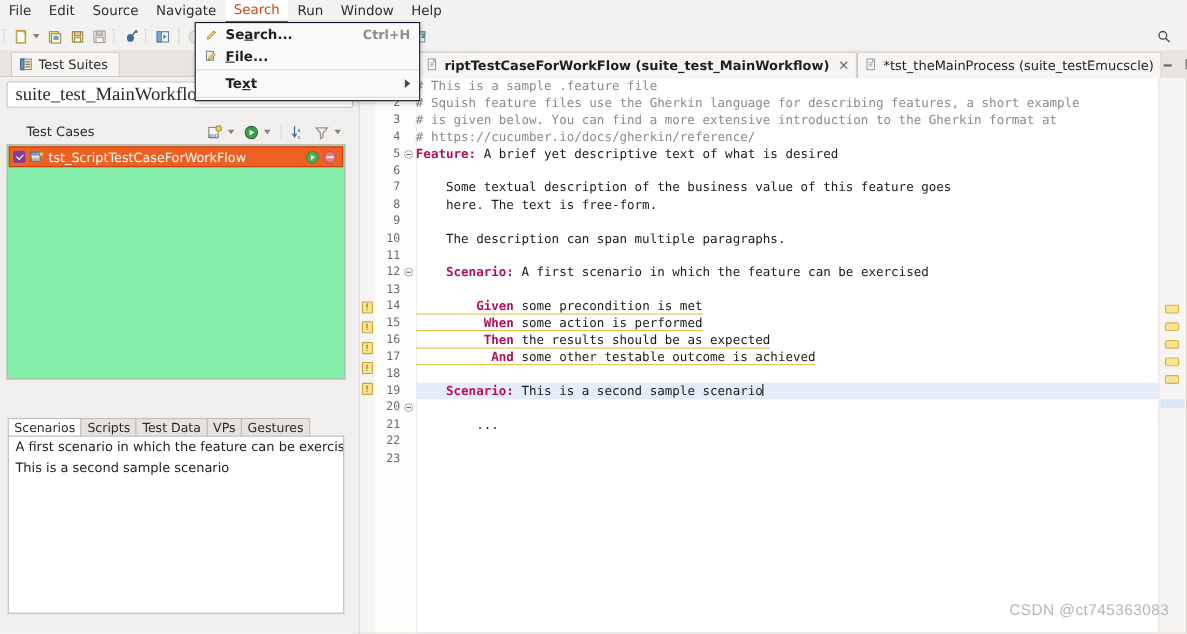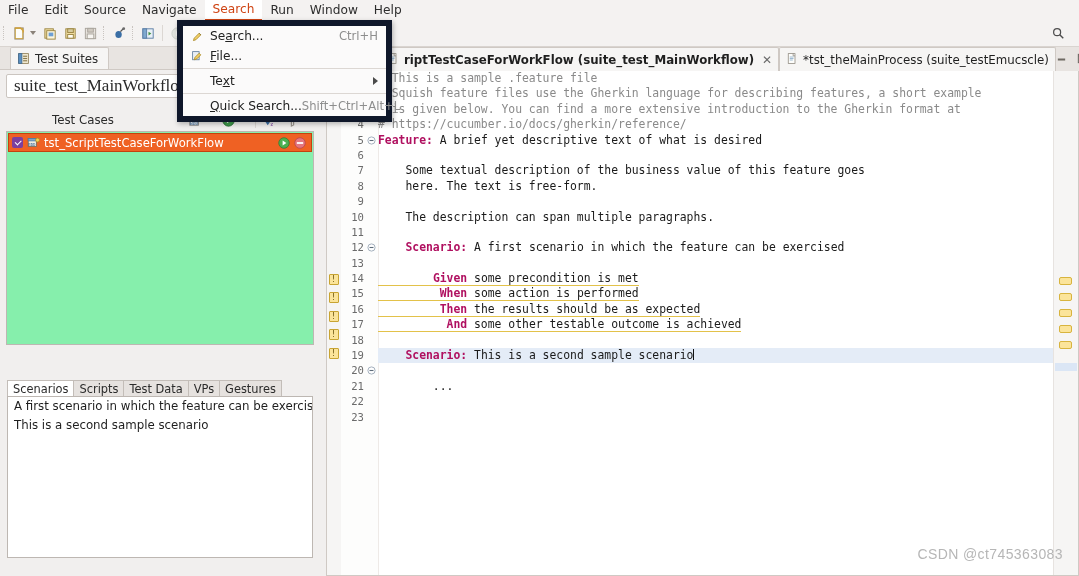--- a/index.html
+++ b/index.html
@@ -57,21 +57,21 @@
   }
   .suitebox{
     position:absolute;left:6px;top:27px;width:306px;height:22px;
     background:#fff;border:1px solid #cbc5c0;border-radius:2px;
     display:flex;align-items:center;padding-left:7px;font-size:17px;color:#2b2b2b;font-family:Liberation Serif, serif;
   }
   .sectionhdr{
     position:absolute;left:0;width:322px;height:22px;
     display:flex;align-items:center;
   }
-  .sectionhdr .title{font-size:11.8px;color:#2b2b2b;padding-left:8px;font-weight:400;margin-left:44px;}
+  .sectionhdr .title{font-size:11.8px;color:#2b2b2b;padding-left:24px;font-weight:400;}
   .hdrtools{margin-left:auto;display:flex;align-items:center;padding-right:8px;gap:1px;}
   .listbox{
     position:absolute;background:#86efac;border:1px solid #bdb7b2;
   }
   .tc-row{
     height:17px;margin:1px;display:flex;align-items:center;gap:4px;
     background:#ef6123;border:1px solid #c4410e;padding:0 3px;
     font-size:11.6px;color:#fff;
   }
   .chk{
@@ -162,22 +162,22 @@
   .rcur{position:absolute;right:1px;width:22px;height:8px;background:#dbe6f5;}
   .caretbar{display:inline-block;width:1px;height:11px;background:#111;vertical-align:-1px;}
   .wm{
     position:absolute;right:16px;bottom:14px;font-size:14px;color:#b6b6b6;
     font-family:"Liberation Sans",sans-serif;letter-spacing:.4px;
   }
 
   
   .popup{
     position:absolute;left:177px;top:20px;width:203px;
-    background:#fbfafa;border:6px solid #0f172a;
-    box-shadow:1px 2px 5px rgba(0,0,0,.28);z-index:50;
+    background:#fbfafa;border:1px solid #0f172a;
+    box-shadow:1px 2px 5px rgba(0,0,0,.28);z-index:50;font-weight:bold;
   }
   .popup .row{
     height:20px;display:flex;align-items:center;padding:0 8px 0 6px;
     font-size:12.2px;color:#222;white-space:nowrap;
   }
   .popup .row .lbl{margin-left:5px;}
   .popup .row .acc{margin-left:auto;color:#8e8e8e;font-size:11.6px;}
   .popup .sep{height:1px;background:#dcd7d3;margin:2px 0;}
   .submenu-arrow{
     width:0;height:0;border-top:4px solid transparent;border-bottom:4px solid transparent;
@@ -583,20 +583,15 @@
         </span>
         <span class="lbl"><span class="u">F</span>ile...</span>
       </div>
       <div class="sep"></div>
       <div class="row">
         <span class="iconslot"></span>
         <span class="lbl">Te<span class="u">x</span>t</span>
         <span class="submenu-arrow"></span>
       </div>
       <div class="sep"></div>
-      <div class="row">
-        <span class="iconslot"></span>
-        <span class="lbl"><span class="u">Q</span>uick Search...</span>
-        <span class="acc">Shift+Ctrl+Alt+L</span>
-      </div>
     </div>
 
 </div>
 
 </body></html>

